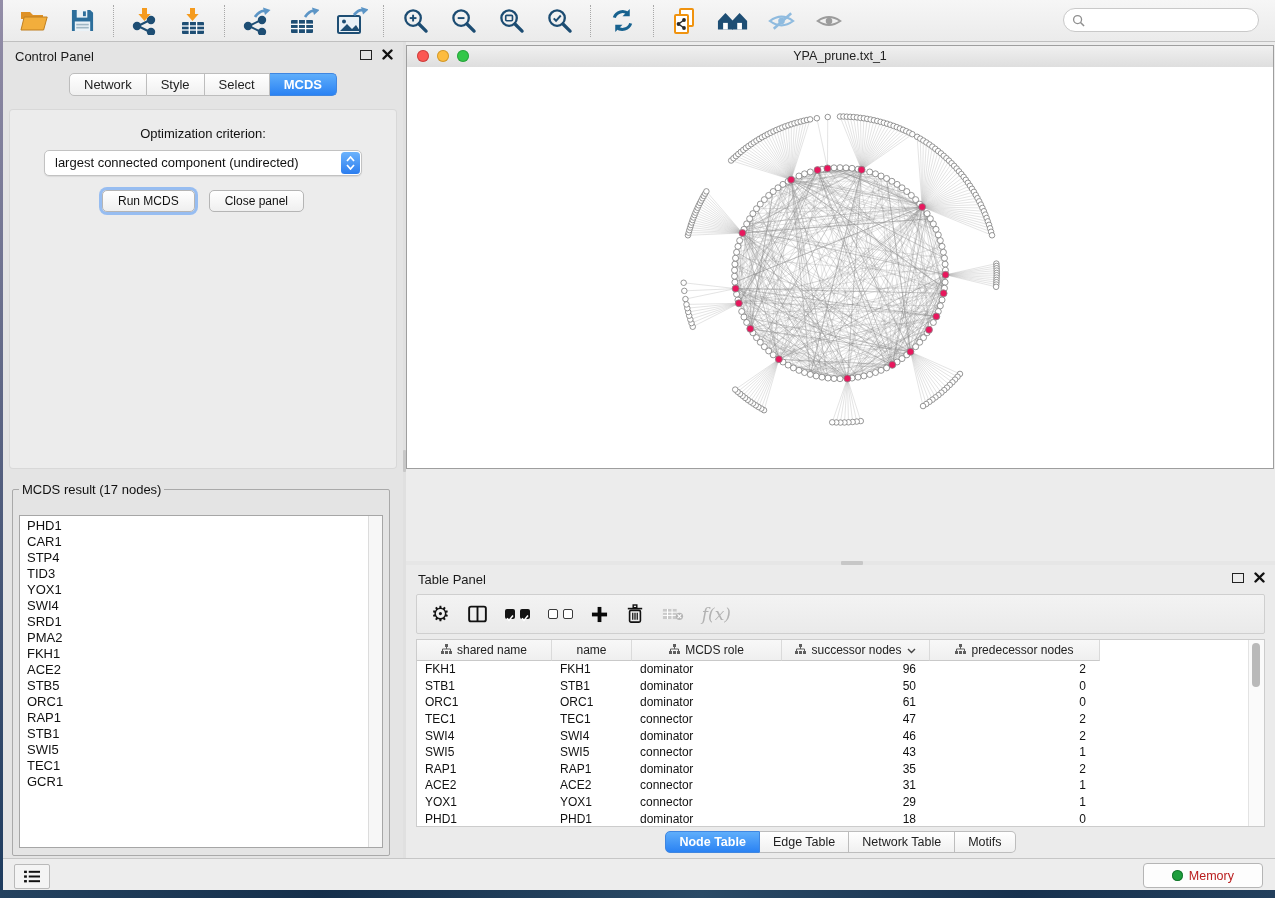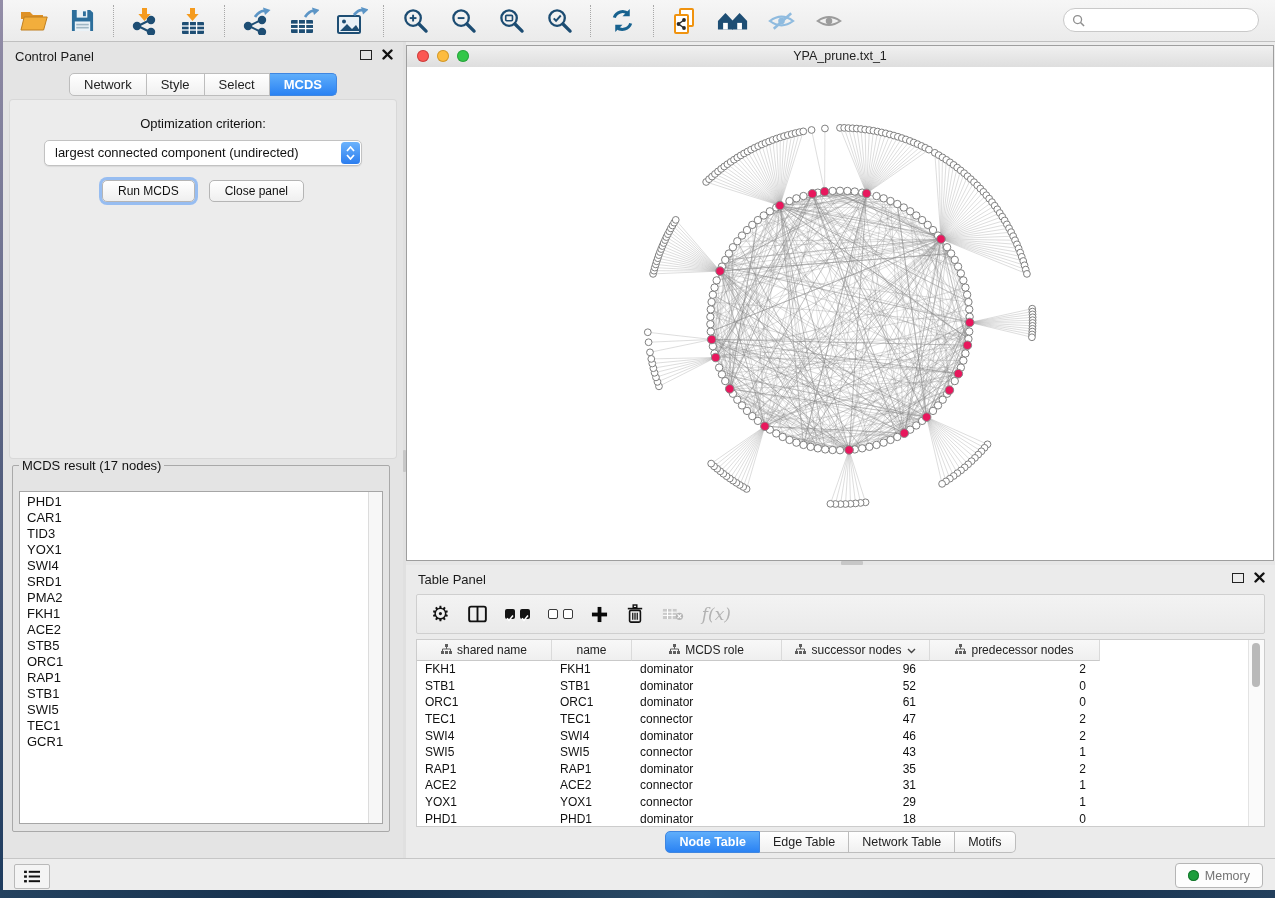--- a/index.html
+++ b/index.html
@@ -27,48 +27,48 @@
   .panel-header{position:relative;height:28px;display:flex;align-items:center;padding:0 12px;font-size:13px;color:#1a1a1a;}
   .panel-hdr-icons{position:absolute;right:10px;top:7px;display:flex;gap:10px;align-items:center;}
   .float-icon{width:10px;height:8px;border:1.6px solid #222;display:inline-block;background:transparent;}
   .seg{display:inline-flex;}
   .sg{padding:3px 14px;font-size:13px;color:#222;background:linear-gradient(#FFFFFF,#F0F0F0);
     border:1px solid #BDBDBD;border-left:none;white-space:nowrap;cursor:default;}
   .sg:first-child{border-left:1px solid #BDBDBD;border-radius:5px 0 0 5px;}
   .sg:last-child{border-radius:0 5px 5px 0;}
   .sg.active{background:linear-gradient(#5FAEFB,#2A82F3);color:#FFF;border-color:#3F86E0;font-weight:bold;}
   #control-tabs{position:absolute;top:31px;left:50%;transform:translateX(-50%);}
-  .inner-panel{position:absolute;left:7px;right:7px;top:58px;height:358px;background:#ECECEC;
+  .inner-panel{position:absolute;left:7px;right:7px;top:68px;height:358px;background:#ECECEC;
     box-shadow:0 0 0 1px rgba(0,0,0,0.05);border-radius:3px;}
   .opt-label{text-align:center;margin-top:16px;font-size:13px;color:#111;}
   .dropdown{position:relative;width:316px;height:24px;margin:9px auto 0;background:#FFF;
     border:1px solid #C2C2C2;border-radius:5px;box-shadow:0 1px 1px rgba(0,0,0,.08);}
   .dropdown .dd-text{position:absolute;left:10px;top:4px;font-size:13px;color:#111;white-space:nowrap;}
   .dd-stepper{position:absolute;right:1px;top:1px;bottom:1px;width:19px;border-radius:3.5px;
     background:linear-gradient(#6CB3FC,#2B7DEF);display:flex;flex-direction:column;align-items:center;justify-content:center;gap:2px;}
   .btn-row{display:flex;justify-content:center;gap:14px;margin-top:14px;}
   .mac-btn{font-size:12px;color:#111;background:linear-gradient(#FFFFFF,#EFEFEF);
     border:1px solid #B5B5B5;border-radius:5px;padding:3px 15px;cursor:default;font-family:"Liberation Sans",sans-serif;}
   .mac-btn.focused{box-shadow:0 0 0 3px rgba(106,165,244,.65);}
-  #mcds-fieldset{position:absolute;left:9px;width:376px;top:416px;height:372px;
+  #mcds-fieldset{position:absolute;left:9px;width:376px;top:440px;height:372px;
     border:1px solid #A9A9A9;border-radius:2px;margin:0;padding:0;background:transparent;}
   #mcds-fieldset legend{font-size:13px;color:#111;margin-left:6px;padding:0 3px;}
   .listbox{position:absolute;left:6px;right:6px;top:18px;bottom:7px;background:#FFF;border:1px solid #A6A6A6;}
   .list-scroll{position:absolute;right:0;top:0;bottom:0;width:13px;background:#F7F7F7;border-left:1px solid #DCDCDC;}
   .list-items{position:absolute;left:0;right:14px;top:2px;bottom:0;overflow:hidden;}
   .list-item{font-size:13px;line-height:16px;padding-left:7px;color:#111;}
 
   
   #splitter-v{position:absolute;left:403px;top:42px;width:3px;height:816px;background:#E0E0E0;}
   .v-handle{position:absolute;left:0;top:408px;width:3px;height:22px;background:#C7C7C7;border-radius:1px;}
   #splitter-h{position:absolute;left:406px;top:561px;width:869px;height:4px;background:#E6E6E6;}
   .h-handle{position:absolute;left:50%;top:0;width:22px;height:4px;background:#C7C7C7;border-radius:1px;}
 
   
-  #network-window{position:absolute;left:406px;top:45px;width:868px;height:516px;background:#bef264;
+  #network-window{position:absolute;left:406px;top:45px;width:868px;height:424px;background:#bef264;
     border:1px solid #9E9E9E;box-sizing:border-box;}
   .titlebar{position:relative;height:21px;background:linear-gradient(#F0F0F0,#DEDEDE);border-bottom:1px solid #B9B9B9;}
   .tl{position:absolute;top:4px;width:12px;height:12px;border-radius:50%;}
   .tl.red{left:10px;background:#FC5753;box-shadow:inset 0 0 0 1px rgba(160,40,40,.5);}
   .tl.yellow{left:30px;background:#FDBC40;box-shadow:inset 0 0 0 1px rgba(170,120,20,.5);}
   .tl.green{left:50px;background:#33C748;box-shadow:inset 0 0 0 1px rgba(30,130,50,.5);}
   .win-title{position:absolute;left:0;right:0;top:3px;text-align:center;font-size:12.5px;color:#222;}
   #net-canvas{position:absolute;left:0;right:0;top:21px;bottom:0;background:#FFF;}
   #net-canvas svg{display:block;width:100%;height:100%;}
 
@@ -96,21 +96,21 @@
   .nt-scroll{position:absolute;right:0;top:0;bottom:0;width:15px;background:#FAFAFA;border-left:1px solid #E3E3E3;}
   .nt-thumb{position:absolute;left:3px;top:3px;width:8px;height:44px;background:#B9B9B9;border-radius:4px;}
   #table-tabs{position:absolute;left:0;right:0;top:266px;display:flex;justify-content:center;}
   #table-tabs .sg{padding:3px 13px;font-size:12.5px;}
 
   
   #status-bar{position:absolute;left:3px;right:0;top:858px;height:32px;background:#EDEDED;border-top:1px solid #C6C6C6;}
   #panels-btn{position:absolute;left:11px;top:5px;width:34px;height:23px;background:#F4F4F4;
     border:1px solid #B9B9B9;border-radius:2px;display:flex;align-items:center;justify-content:center;}
   #memory-btn{position:absolute;right:12px;top:4px;height:23px;background:#FDFDFD;border:1px solid #B5B5B5;
-    border-radius:4px;display:flex;align-items:center;gap:6px;padding:0 12px;font-size:12.5px;color:#737373;}
+    border-radius:4px;display:flex;align-items:center;gap:6px;padding:0 28px;font-size:12.5px;color:#b91c1c;}
   .mem-dot{width:11px;height:11px;border-radius:50%;background:#1D9E3C;box-shadow:inset 0 0 0 1px rgba(10,90,30,.6);}
 </style>
 </head>
 <body>
 
 <div id="app">
   <div class="edge-left"></div>
 
   <div id="toolbar">
     <div class="tb-group">
@@ -325,20 +325,21 @@
         <button class="mac-btn">Close panel</button>
       </div>
     </div>
 
     <fieldset id="mcds-fieldset">
       <legend>MCDS result (17 nodes)</legend>
       <div class="listbox">
         <div class="list-items" id="mcds-list">
             <div class="list-item">PHD1</div>
             <div class="list-item">CAR1</div>
+            <div class="list-item">STP4</div>
             <div class="list-item">TID3</div>
             <div class="list-item">YOX1</div>
             <div class="list-item">SWI4</div>
             <div class="list-item">SRD1</div>
             <div class="list-item">PMA2</div>
             <div class="list-item">FKH1</div>
             <div class="list-item">ACE2</div>
             <div class="list-item">STB5</div>
             <div class="list-item">ORC1</div>
             <div class="list-item">RAP1</div>
@@ -1371,21 +1372,21 @@
             <div class="nt-cell" style="width: 135px;">FKH1</div>
             <div class="nt-cell" style="width: 80px;">FKH1</div>
             <div class="nt-cell" style="width: 150px;">dominator</div>
             <div class="nt-cell num" style="width: 148px;">96</div>
             <div class="nt-cell num" style="width: 170px;">2</div>
           </div>
           <div class="nt-row">
             <div class="nt-cell" style="width: 135px;">STB1</div>
             <div class="nt-cell" style="width: 80px;">STB1</div>
             <div class="nt-cell" style="width: 150px;">dominator</div>
-            <div class="nt-cell num" style="width: 148px;">52</div>
+            <div class="nt-cell num" style="width: 148px;">50</div>
             <div class="nt-cell num" style="width: 170px;">0</div>
           </div>
           <div class="nt-row">
             <div class="nt-cell" style="width: 135px;">ORC1</div>
             <div class="nt-cell" style="width: 80px;">ORC1</div>
             <div class="nt-cell" style="width: 150px;">dominator</div>
             <div class="nt-cell num" style="width: 148px;">61</div>
             <div class="nt-cell num" style="width: 170px;">0</div>
           </div>
           <div class="nt-row">

